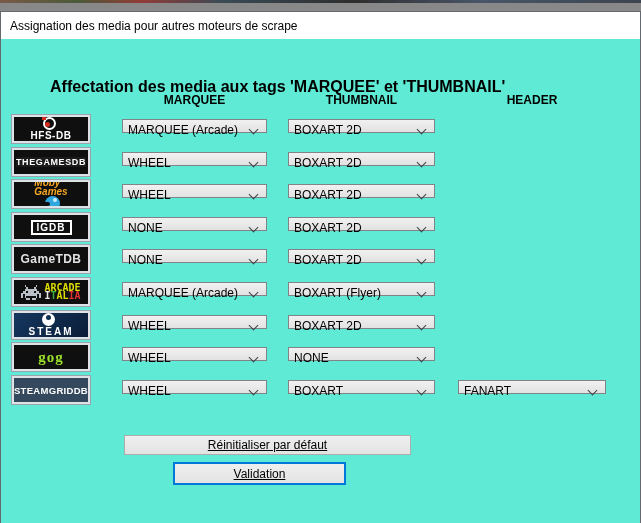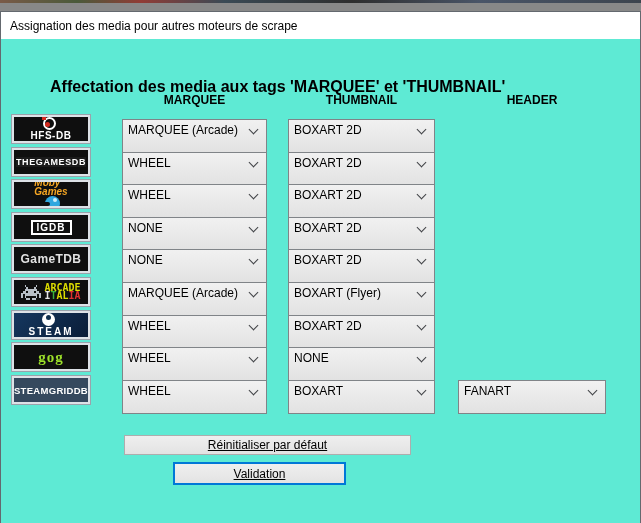--- a/index.html
+++ b/index.html
@@ -16,21 +16,21 @@
   .col-head { position:absolute; top:81px; font-size:12px; font-weight:bold; color:#000; text-align:center; }
   .ch-marquee { left:121px; width:145px; }
   .ch-thumb   { left:287px; width:147px; }
   .ch-header  { left:457px; width:148px; }
 
   .row { position:absolute; left:0; right:0; height:28px; }
   .logo { position:absolute; left:11px; top:0; width:78px; height:28px; background:#0f0f0f;
     border:2px solid #dde2e7; box-shadow:0 0 0 1px #9aa2ab; display:flex; align-items:center;
     justify-content:center; overflow:hidden; color:#fff;flex-direction:column; }
 
-  .combo { position:absolute; top:4px; height:34px; background:linear-gradient(#f1f1f1,#e2e2e2);
+  .combo { position:absolute; top:4px; height:14px; background:linear-gradient(#f1f1f1,#e2e2e2);
     border:1px solid #808488; cursor:default; }
   .col-marquee { left:121px; width:145px; }
   .col-thumb   { left:287px; width:147px; }
   .col-header  { left:457px; width:148px; }
   .combo-text { position:absolute; left:5px; top:3px; font-size:12px; color:#000; white-space:nowrap; }
   .chev { position:absolute; right:9px; top:6px; width:7px; height:7px;
     border-right:1.6px solid #404346; border-bottom:1.6px solid #404346; transform:rotate(45deg); }
 
   
   .hfs-icon { position:relative; width:13px; height:13px; border:2px solid #fff; border-radius:50%;

